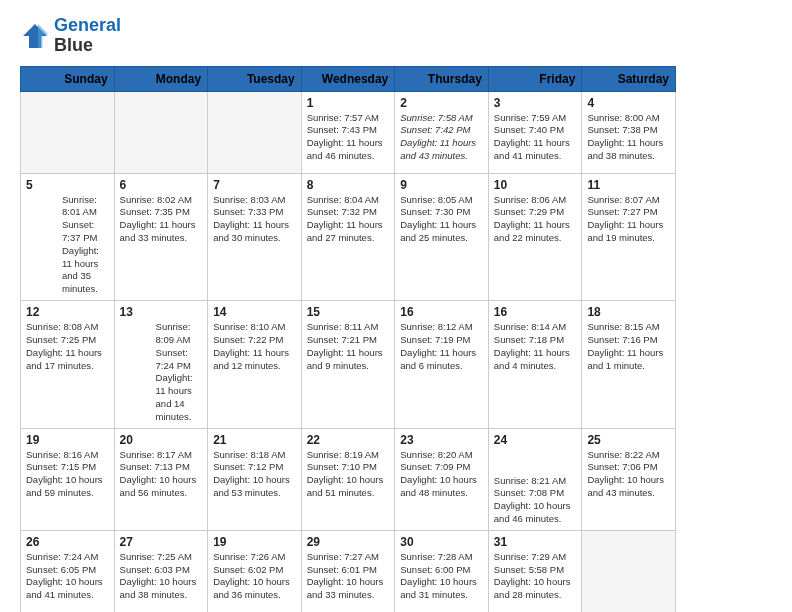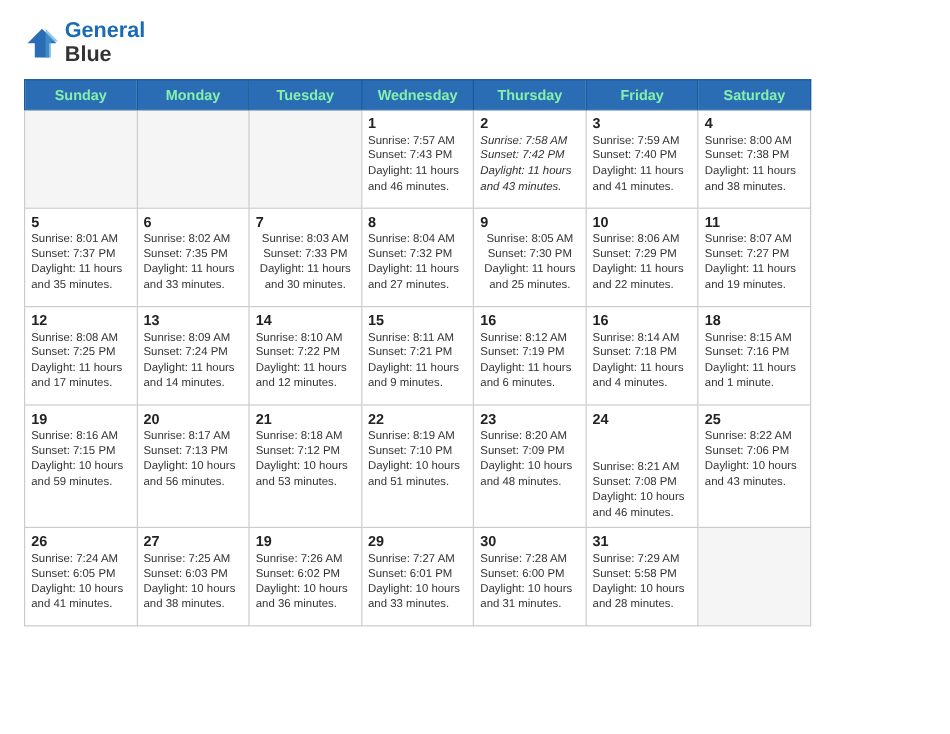--- a/index.html
+++ b/index.html
@@ -52,25 +52,25 @@
       color: #555;
       font-weight: normal;
     }
     .calendar {
       width: 100%;
       border-collapse: collapse;
       border: 1px solid #ccc;
     }
     .calendar th {
       background: #2a6db5;
-      color: #86efac;
+      color: #000000;
       font-size: 12px;
       font-weight: bold;
       padding: 5px 6px;
-      text-align: center;
+      text-align: right;
       border: 1px solid #1a5a9a;
     }
     .calendar td {
       border: 1px solid #ccc;
       vertical-align: top;
       padding: 4px 5px;
       width: calc(100% / 7);
       height: 82px;
       background: #fff;
     }
@@ -155,45 +155,45 @@
           <td>
             <span class="day-number">4</span>
             <div class="day-info" style="white-space: pre-line;">Sunrise: 8:00 AM
 Sunset: 7:38 PM
 Daylight: 11 hours and 38 minutes.</div>
           </td>
         </tr>
         <tr class="row-alt">
           <td>
             <span class="day-number">5</span>
-            <div class="day-info" style="white-space: pre-line;">Sunrise: 8:01 AM
+            <div class="day-info" style="white-space: pre-line; margin-left: 36px;">Sunrise: 8:01 AM
 Sunset: 7:37 PM
 Daylight: 11 hours and 35 minutes.</div>
           </td>
           <td>
             <span class="day-number">6</span>
             <div class="day-info" style="white-space: pre-line;">Sunrise: 8:02 AM
 Sunset: 7:35 PM
 Daylight: 11 hours and 33 minutes.</div>
           </td>
           <td>
             <span class="day-number">7</span>
-            <div class="day-info" style="white-space: pre-line; text-align: center;">Sunrise: 8:03 AM
+            <div class="day-info" style="white-space: pre-line;">Sunrise: 8:03 AM
 Sunset: 7:33 PM
 Daylight: 11 hours and 30 minutes.</div>
           </td>
           <td>
             <span class="day-number">8</span>
             <div class="day-info" style="white-space: pre-line;">Sunrise: 8:04 AM
 Sunset: 7:32 PM
 Daylight: 11 hours and 27 minutes.</div>
           </td>
           <td>
             <span class="day-number">9</span>
-            <div class="day-info" style="white-space: pre-line; text-align: center;">Sunrise: 8:05 AM
+            <div class="day-info" style="white-space: pre-line;">Sunrise: 8:05 AM
 Sunset: 7:30 PM
 Daylight: 11 hours and 25 minutes.</div>
           </td>
           <td>
             <span class="day-number">10</span>
             <div class="day-info" style="white-space: pre-line;">Sunrise: 8:06 AM
 Sunset: 7:29 PM
 Daylight: 11 hours and 22 minutes.</div>
           </td>
           <td>
@@ -205,21 +205,21 @@
         </tr>
         <tr>
           <td>
             <span class="day-number">12</span>
             <div class="day-info" style="white-space: pre-line;">Sunrise: 8:08 AM
 Sunset: 7:25 PM
 Daylight: 11 hours and 17 minutes.</div>
           </td>
           <td>
             <span class="day-number">13</span>
-            <div class="day-info" style="white-space: pre-line;">Sunrise: 8:09 AM
+            <div class="day-info" style="white-space: pre-line; margin-left: 36px;">Sunrise: 8:09 AM
 Sunset: 7:24 PM
 Daylight: 11 hours and 14 minutes.</div>
           </td>
           <td>
             <span class="day-number">14</span>
             <div class="day-info" style="white-space: pre-line;">Sunrise: 8:10 AM
 Sunset: 7:22 PM
 Daylight: 11 hours and 12 minutes.</div>
           </td>
           <td>

